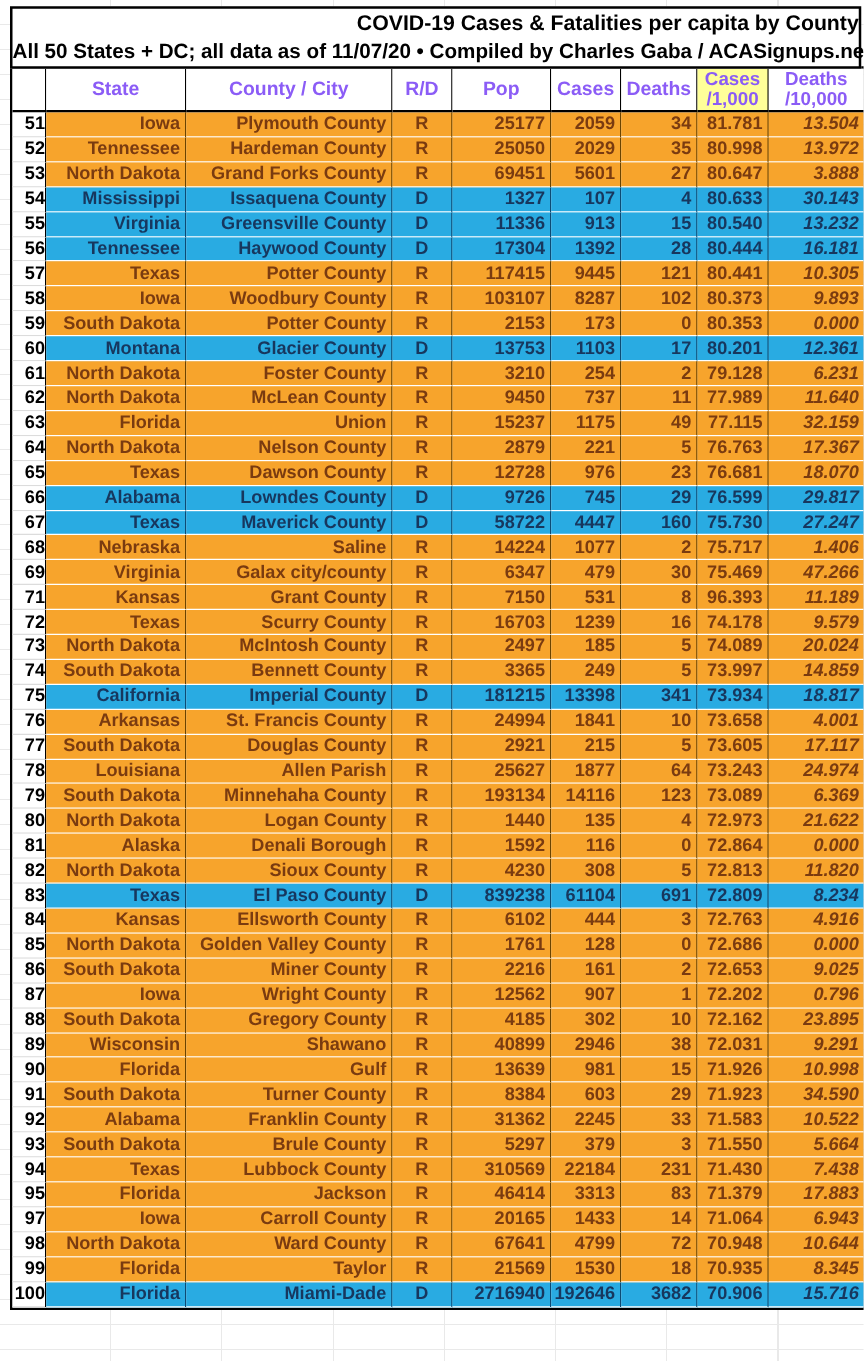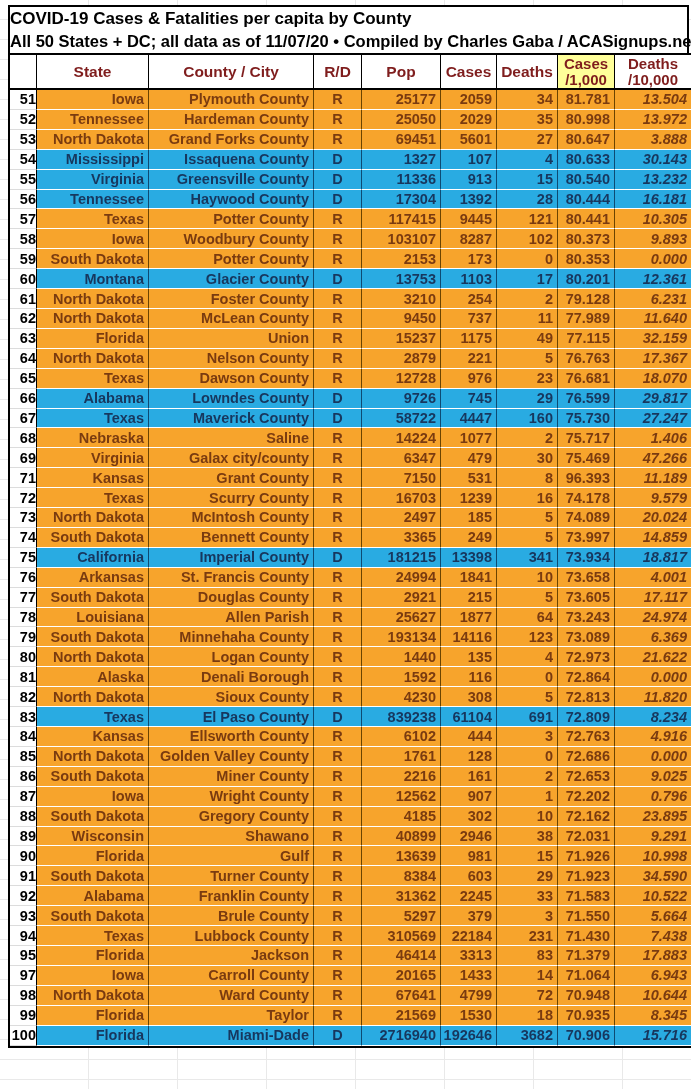--- a/index.html
+++ b/index.html
@@ -11,30 +11,30 @@
     background-image:
       repeating-linear-gradient(to bottom, transparent 0 19px, #e9e9e9 19px 20px),
       repeating-linear-gradient(to right, transparent 0 88px, #e9e9e9 88px 89px);
     overflow: hidden;
   }
   .title-box {
     width: 681px; height: 50px; box-sizing: border-box;
     border: 2px solid #000; background: #fff;
     position: relative; z-index: 2;
   }
-  .title-line1 { text-align: left; font-weight: bold; font-size: 17px; line-height: 24px; color:#000; white-space: nowrap; }
+  .title-line1 { text-align: right; font-weight: bold; font-size: 17px; line-height: 24px; color:#000; white-space: nowrap; }
   .title-line2 { text-align: center; font-weight: bold; font-size: 16.5px; line-height: 21px; color:#000; white-space: nowrap; }
   table {
     width: 681px; box-sizing: border-box;
     border-collapse: separate; border-spacing: 0; table-layout: fixed;
     border: 2px solid #000; margin-top: -2px; background: #fff;
     position: relative; z-index: 1;
   }
   th {
-    font-weight: bold; font-size: 15.5px; color: #7f1d1d;
+    font-weight: bold; font-size: 15.5px; color: #8b5cf6;
     vertical-align: middle;
     height: 33px; padding: 0;
     border-right: 1px solid #000; border-bottom: 2px solid #000;
     background: #fff; overflow: hidden;
   }
   th.two-line { font-size: 15px; }
   th.two-line div { line-height: 16px; }
   th.highlight { background: var(--hl-bg, #FFFF99); }
   th:last-child { border-right: none; }
   td {

